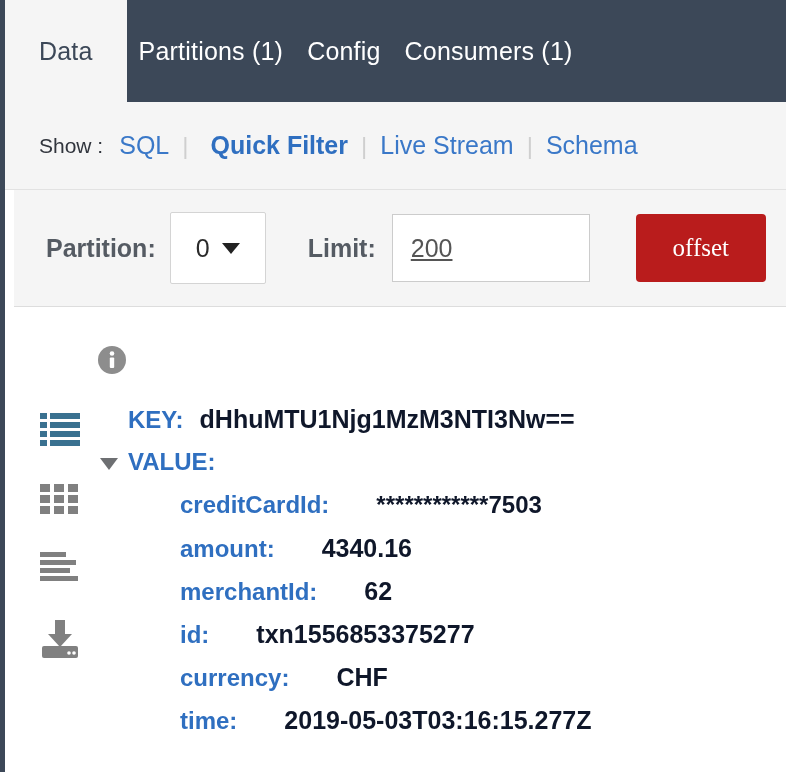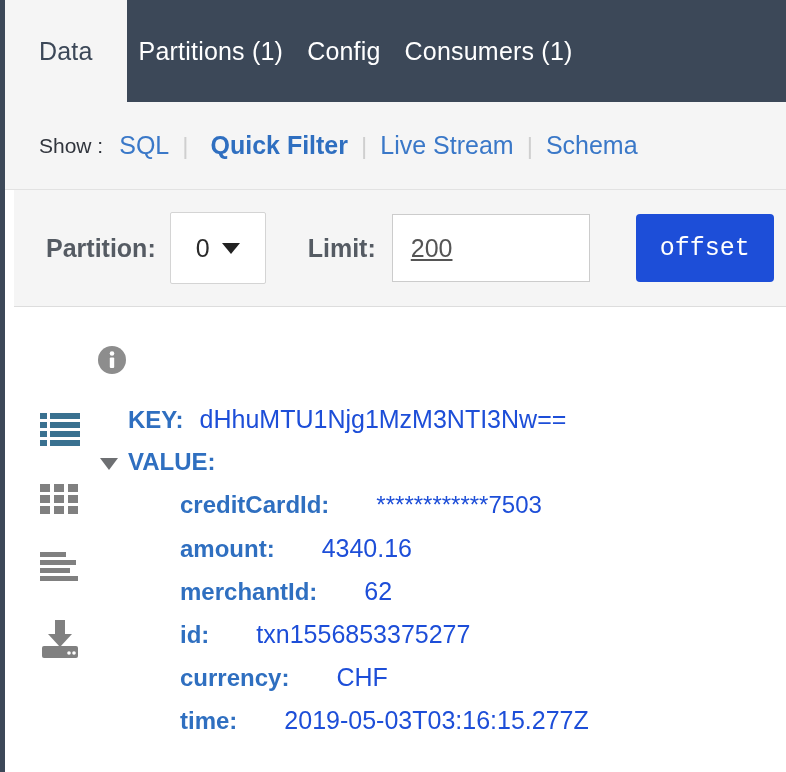--- a/index.html
+++ b/index.html
@@ -134,26 +134,26 @@
     align-items: center;
     padding-left: 18px;
     font-size: 25px;
     color: #555555;
     cursor: text;
     text-decoration: underline;
   }
   .offset-btn {
     margin-left: 46px;
     min-width: 130px; height: 68px;
-    background: #1d4ed8;
+    background: #b91c1c;
     color: #ffffff;
     border: none;
     border-radius: 4px;
     font-size: 25px;
-    font-family: Liberation Mono, monospace;
+    font-family: Liberation Serif, serif;
     display: flex;
     align-items: center;
     justify-content: center;
     padding: 8px 24px;
     cursor: pointer;
   }
 
   
   .content {
     position: absolute;
@@ -204,24 +204,25 @@
     border-top: 12px solid #6d6f72;
     cursor: pointer;
   }
   .k {
     color: #2f6fc0;
     font-weight: bold;
     font-size: 24px;
     white-space: nowrap;
   }
   .v {
-    color: #1d4ed8;
+    color: #0f172a;
     font-size: 25px;
     margin-left: 16px;
     white-space: nowrap;
+    font-weight: bold;
   }
   .v.small { font-size: 24px; }
   .field-row { padding-left: 80px; gap: 35px; }
   .field-row .v { margin-left: 12px; }
   .stars { letter-spacing: 0px; text-align: right; }
 </style>
 </head>
 <body>
 
 <div id="app">

